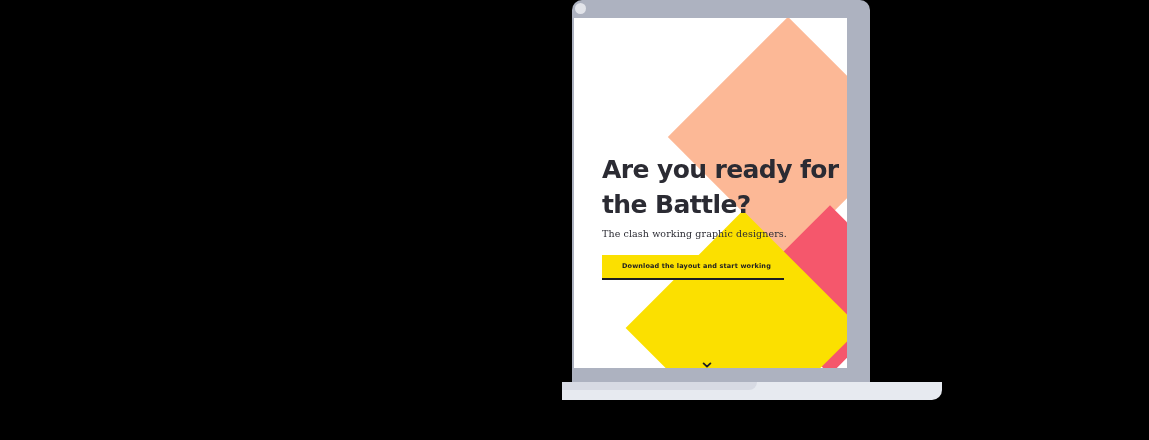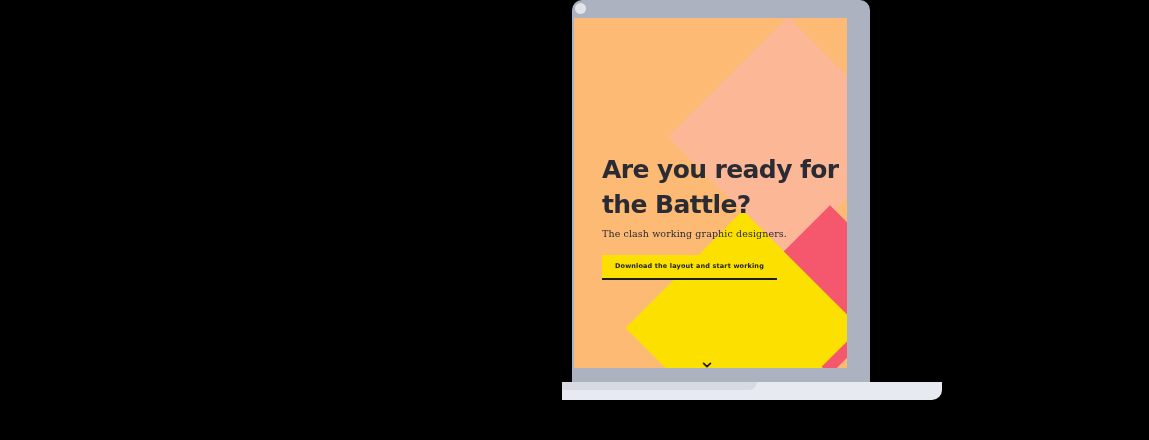--- a/index.html
+++ b/index.html
@@ -77,21 +77,21 @@
     border-bottom-right-radius: 8px;
   }
 
   
   .screen {
     position: absolute;
     left: 2px;
     top: 18px;
     width: 273px;
     height: 350px;
-    background: #fdba74;
+    background: #ffffff;
     overflow: hidden;
   }
 
   
   .shape {
     position: absolute;
   }
   .shape-peach {
     width: 170px;
     height: 170px;
@@ -148,21 +148,21 @@
     position: relative;
     margin-top: 15px;
     display: inline-block;
   }
   .cta-button {
     position: relative;
     display: inline-block;
     background: #fbe000;
     color: #1d1d22;
     border: none;
-    padding: 7px 13px 8px 13px;
+    padding: 7px 13px 8px 20px;
     font-family: "DejaVu Sans", sans-serif;
     font-size: 6.5px;
     font-weight: bold;
     letter-spacing: 0.15px;
     cursor: pointer;
     z-index: 2;
     box-shadow: 0 2px 0 0 #1d1d22;
   }
 
   

